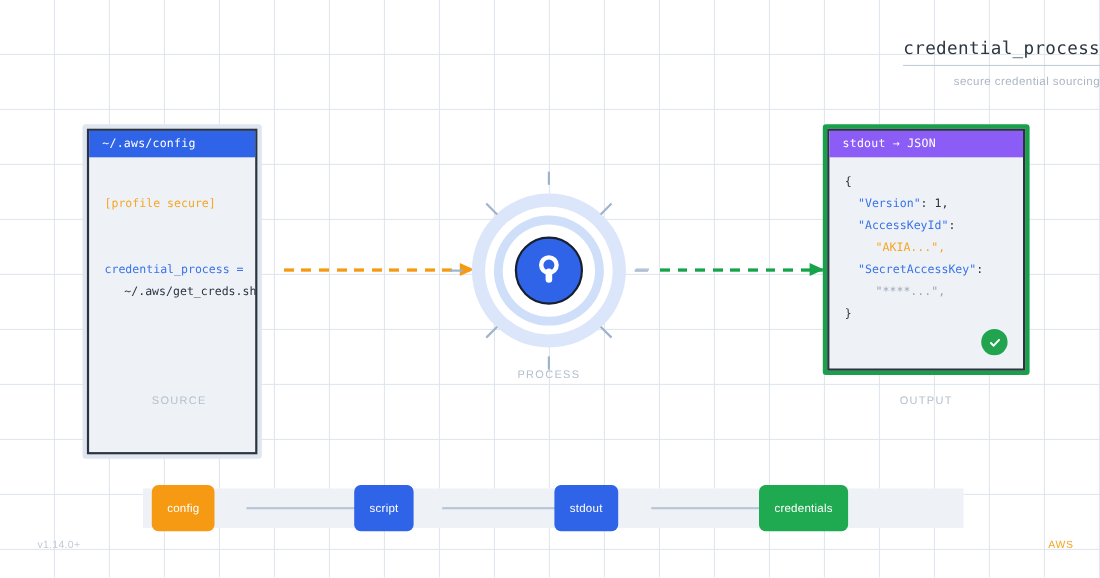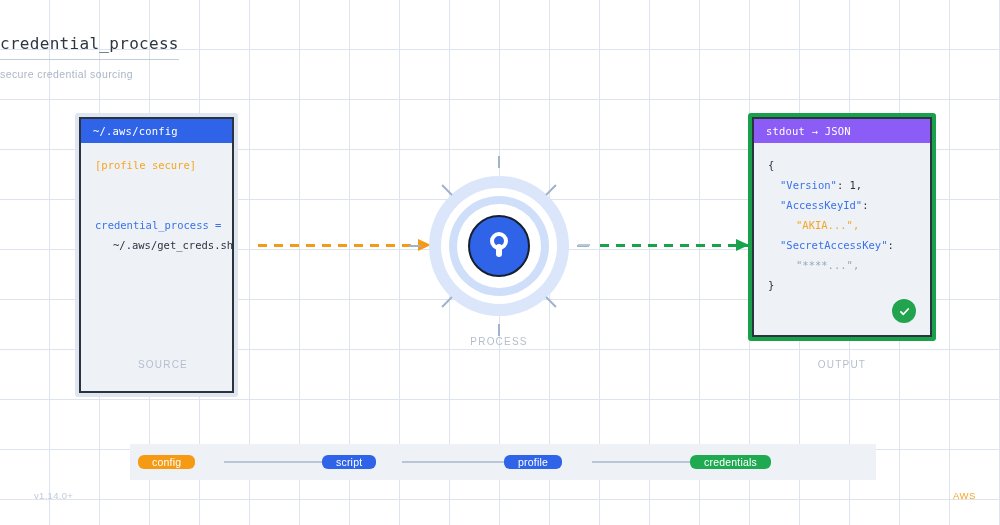--- a/index.html
+++ b/index.html
@@ -13,21 +13,21 @@
     position:absolute; inset:0;
     background-color:#ffffff;
     background-image:
       linear-gradient(to right, #dde4ed 1px, transparent 1px),
       linear-gradient(to bottom, #dde4ed 1px, transparent 1px);
     background-size:50px 50px;
     background-position:-1px -1px;
   }
 
   
-  #title-block { position:absolute; left:0; right:0; top:34px; text-align:left; }
+  #title-block { position:absolute; left:0; right:0; top:34px; text-align:right; }
   #title {
     display:inline-block;
     font-family:"DejaVu Sans Mono", monospace;
     font-size:16px; color:#2c3742; letter-spacing:.3px;
     padding-bottom:6px; border-bottom:1px solid #c3cedb;
   }
   #subtitle {
     margin-top:8px; font-size:10.5px; color:#aab6c4; letter-spacing:.4px;
   }
 
@@ -100,21 +100,21 @@
   .arrowhead.green  { border-left:13px solid #17a34a; border-top:6.5px solid transparent; border-bottom:6.5px solid transparent; }
   .stub { position:absolute; height:2px; background:#b9c6d6; width:12px; }
 
   
   #pipeline {
     position:absolute; left:130px; top:444px; width:746px; height:36px;
     background:#eef2f7;
   }
   .pnode {
     position:absolute; top:50%; transform:translateY(-50%);
-    height:14px; border-radius:6px; color:#ffffff;
+    height:42px; border-radius:6px; color:#ffffff;
     font-size:10.5px; display:flex; align-items:center; justify-content:center;
     padding:0 14px; letter-spacing:.2px;
   }
   .plink { position:absolute; top:50%; transform:translateY(-50%); height:2px; background:#b9c6d6; }
   .plink-head {
     position:absolute; top:50%; transform:translateY(-50%);
     width:0; height:0;
     border-left:8px solid #b9c6d6; border-top:4.5px solid transparent; border-bottom:4.5px solid transparent;
   }
 
@@ -129,21 +129,21 @@
 
   <div id="title-block">
     <div id="title">credential_process</div>
     <div id="subtitle">secure credential sourcing</div>
   </div>
 
   <div class="panel" style="left:62px; top:113px; width:176px;padding-left:13px;">
     <div class="panel-frame">
       <div class="panel-inner">
         <div class="panel-head blue">~/.aws/config</div>
-        <div class="panel-body" style="height:248px;">
+        <div class="panel-body" style="height:248px;margin-top:20px;">
           <div class="ln c-str">[profile secure]</div>
           <div class="ln">&nbsp;</div>
           <div class="ln">&nbsp;</div>
           <div class="ln c-key">credential_process =</div>
           <div class="ln c-plain" style="padding-left:18px;">~/.aws/get_creds.sh</div>
         </div>
       </div>
     </div>
     <div class="caption" style="top:246px;">SOURCE</div>
   </div>
@@ -212,21 +212,21 @@
     <div class="plink" style="left:94px; width:124px;"></div>
     <div class="plink-head" style="left:215px;"></div>
 
     <div class="pnode" style="left: 192px; background: rgb(47, 99, 232);">
         <span>script</span>
       </div>
     <div class="plink" style="left:272px; width:128px;"></div>
     <div class="plink-head" style="left:397px;"></div>
 
     <div class="pnode" style="left: 374px; background: rgb(47, 99, 232);">
-        <span>profile</span>
+        <span>stdout</span>
       </div>
     <div class="plink" style="left:462px; width:126px;"></div>
     <div class="plink-head" style="left:585px;"></div>
 
     <div class="pnode" style="left: 560px; background: rgb(31, 170, 82);">
         <span>credentials</span>
       </div>
   </div>
 
   <div id="version">v1.14.0+</div>

